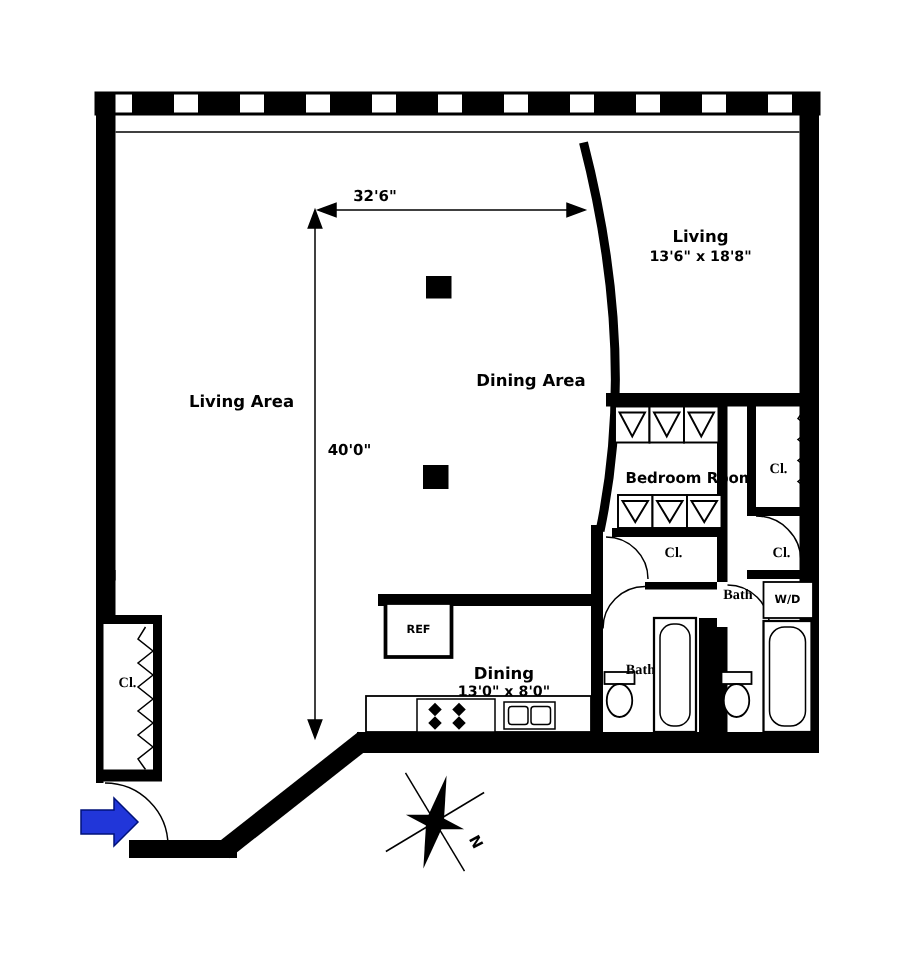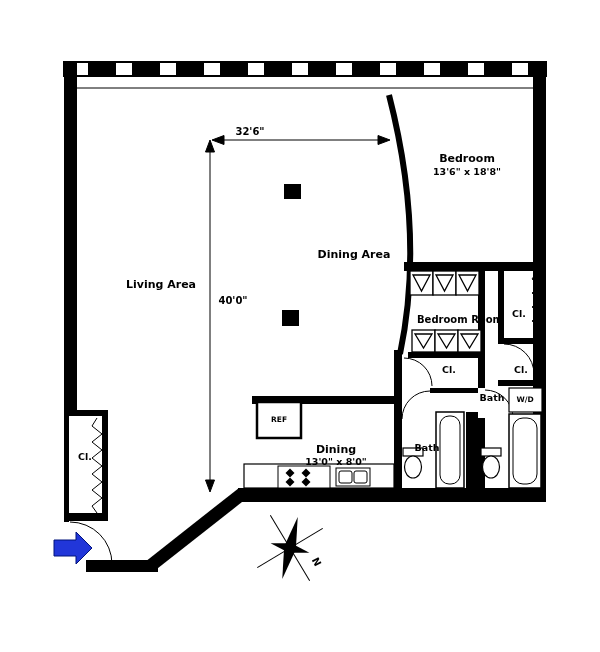--- a/index.html
+++ b/index.html
@@ -4,21 +4,21 @@
 <style>
   * { margin:0; padding:0; box-sizing:border-box; }
   html,body { background:#ffffff; }
   body { font-family:"DejaVu Sans","Liberation Sans",sans-serif; }
   .canvas { position:relative; width:600px; height:652px; background:#fff; overflow:hidden; }
   .canvas > svg { position:absolute; left:0; top:0; }
   .lbl { position:absolute; transform:translate(-50%,-50%); white-space:nowrap; color:#000;
          font-weight:bold; line-height:1; }
   .room   { font-size:11px; }
   .room-sm{ font-size:10px; }
-  .sm     { font-size:9.5px; }
+  .sm     { font-size:9.5px;font-family:Liberation Serif, serif; }
   .dims   { font-size:9.5px; }
   .dim    { font-size:10px; }
   .tiny   { font-size:7.5px; font-weight:bold; }
 </style>
 </head>
 <body>
 
 <div class="canvas">
 
   <svg width="600" height="652" viewBox="0 0 600 652">
@@ -140,23 +140,23 @@
       <line x1="-27" y1="-27" x2="27" y2="27" stroke="#000" stroke-width="1"></line>
       <line x1="-27" y1="27" x2="27" y2="-27" stroke="#000" stroke-width="1"></line>
       <polygon points="0,-32 6,0 0,32 -6,0" fill="#000"></polygon>
       <polygon points="-20,0 0,-5 20,0 0,5" fill="#000"></polygon>
     </g>
 
     <polygon points="54,540 76,540 76,532 92,548 76,564 76,556 54,556" fill="#2136d9" stroke="#00127a" stroke-width="1"></polygon>
   </svg>
 
   <div>
-    <div class="lbl room" style="left:161px;top:284px">Living Area</div>
+    <div class="lbl room" style="left:161px;top:268px">Living Area</div>
     <div class="lbl room" style="left:354px;top:254px">Dining Area</div>
-    <div class="lbl room" style="left:467px;top:158px">Bedroom</div>
+    <div class="lbl room" style="left:467px;top:158px">Living</div>
     <div class="lbl dims" style="left:467px;top:172px">13'6" x 18'8"</div>
     <div class="lbl room-sm" style="left:460px;top:320px">Bedroom Room</div>
     <div class="lbl room" style="left:336px;top:449px">Dining</div>
     <div class="lbl dims" style="left:336px;top:462px">13'0" x 8'0"</div>
     <div class="lbl sm" style="left:427px;top:448px">Bath</div>
     <div class="lbl sm" style="left:492px;top:398px">Bath</div>
     <div class="lbl sm" style="left:85px;top:457px">Cl.</div>
     <div class="lbl sm" style="left:449px;top:370px">Cl.</div>
     <div class="lbl sm" style="left:519px;top:314px">Cl.</div>
     <div class="lbl sm" style="left:521px;top:370px">Cl.</div>

